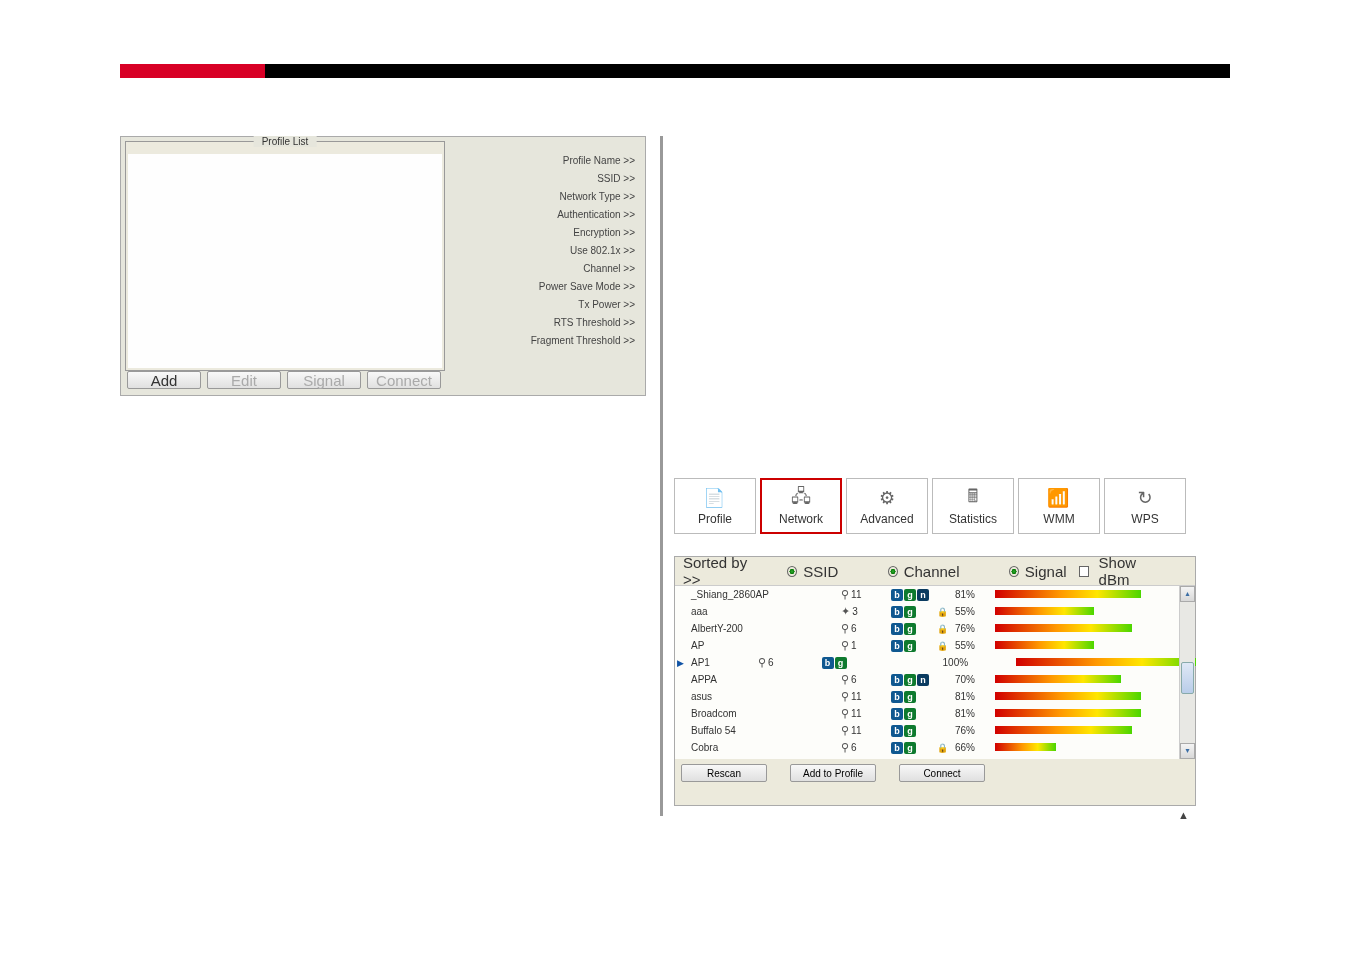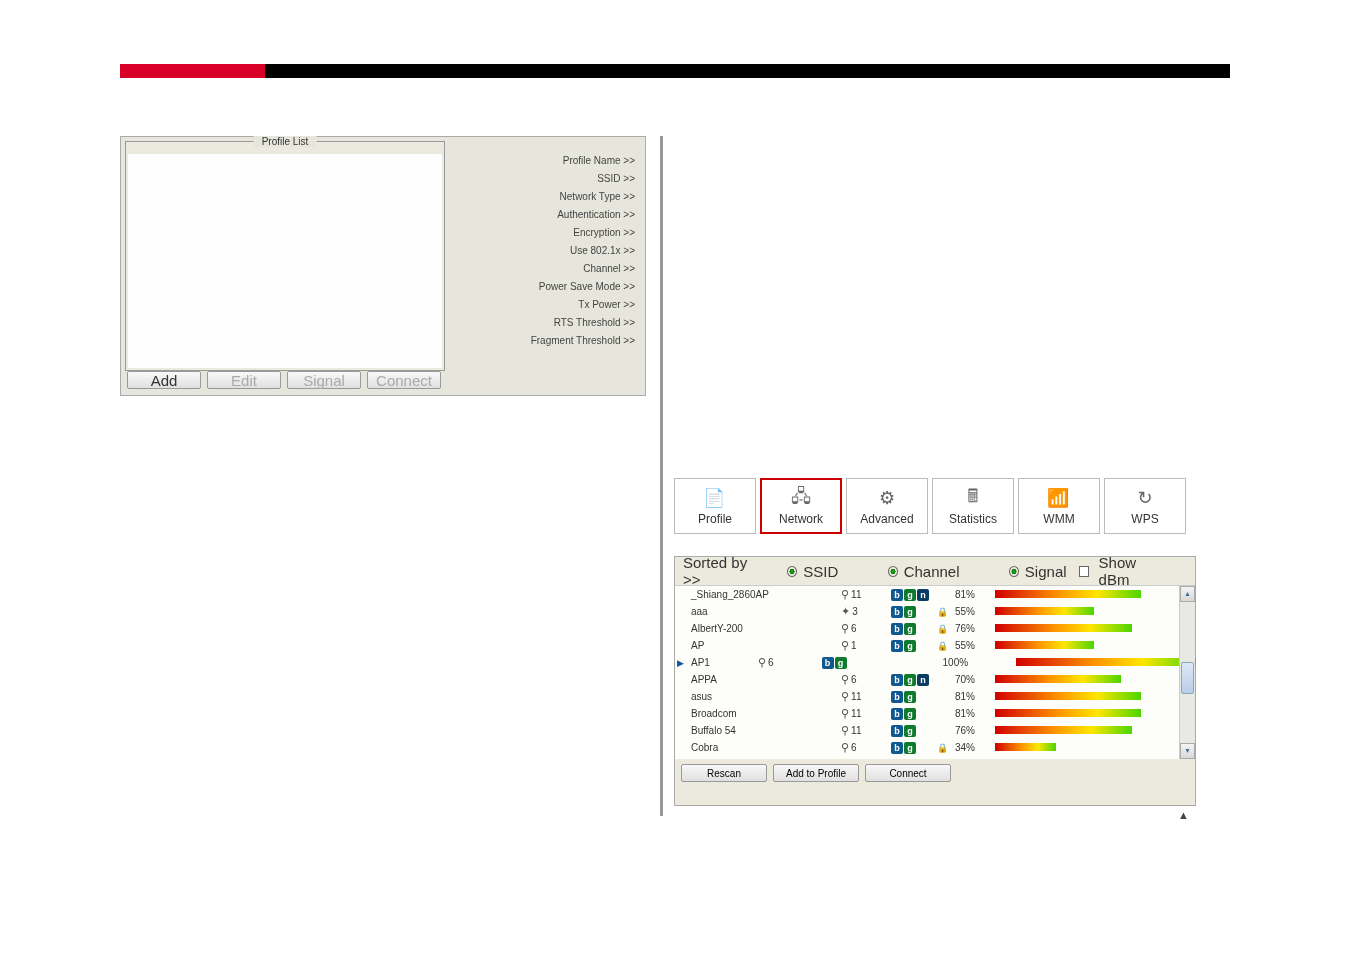--- a/index.html
+++ b/index.html
@@ -250,21 +250,21 @@
     position: absolute;
     left: 1px; right: 1px;
     top: 76px;
     height: 32px;
     background: linear-gradient(#dfe8f6,#b9cde9);
     border: 1px solid #8aa;
     border-radius: 2px;
   }
   .net-buttons {
     display: flex;
-    gap: 6px;
+    gap: 23px;
     padding: 5px 6px;
   }
   .net-buttons button {
     width: 86px;
     height: 18px;
     font-size: 10px;
     background: linear-gradient(#f8f8f8,#e0e0e0);
     border: 1px solid #999;
     border-radius: 2px;
   }
@@ -515,21 +515,21 @@
           <div class="col-ssid">Cobra</div>
           <div class="col-chan">
             <span class="col-chan-icon">⚲</span>
             <span>6</span>
           </div>
           <div class="col-modes">
             <span class="mode-badge mode-b">b</span>
             <span class="mode-badge mode-g">g</span>
           </div>
           <div class="col-sec" style="font-size: 9px;">🔒</div>
-          <div class="col-sig">34%</div>
+          <div class="col-sig">66%</div>
           <div class="col-bar">
             <div class="sig-bar" style="width: 61.2px;"></div>
           </div>
         </div>
       </div>
     <div class="scroll">
       <div class="up">▴</div>
       <div class="thumb"></div>
       <div class="down">▾</div>
     </div>

